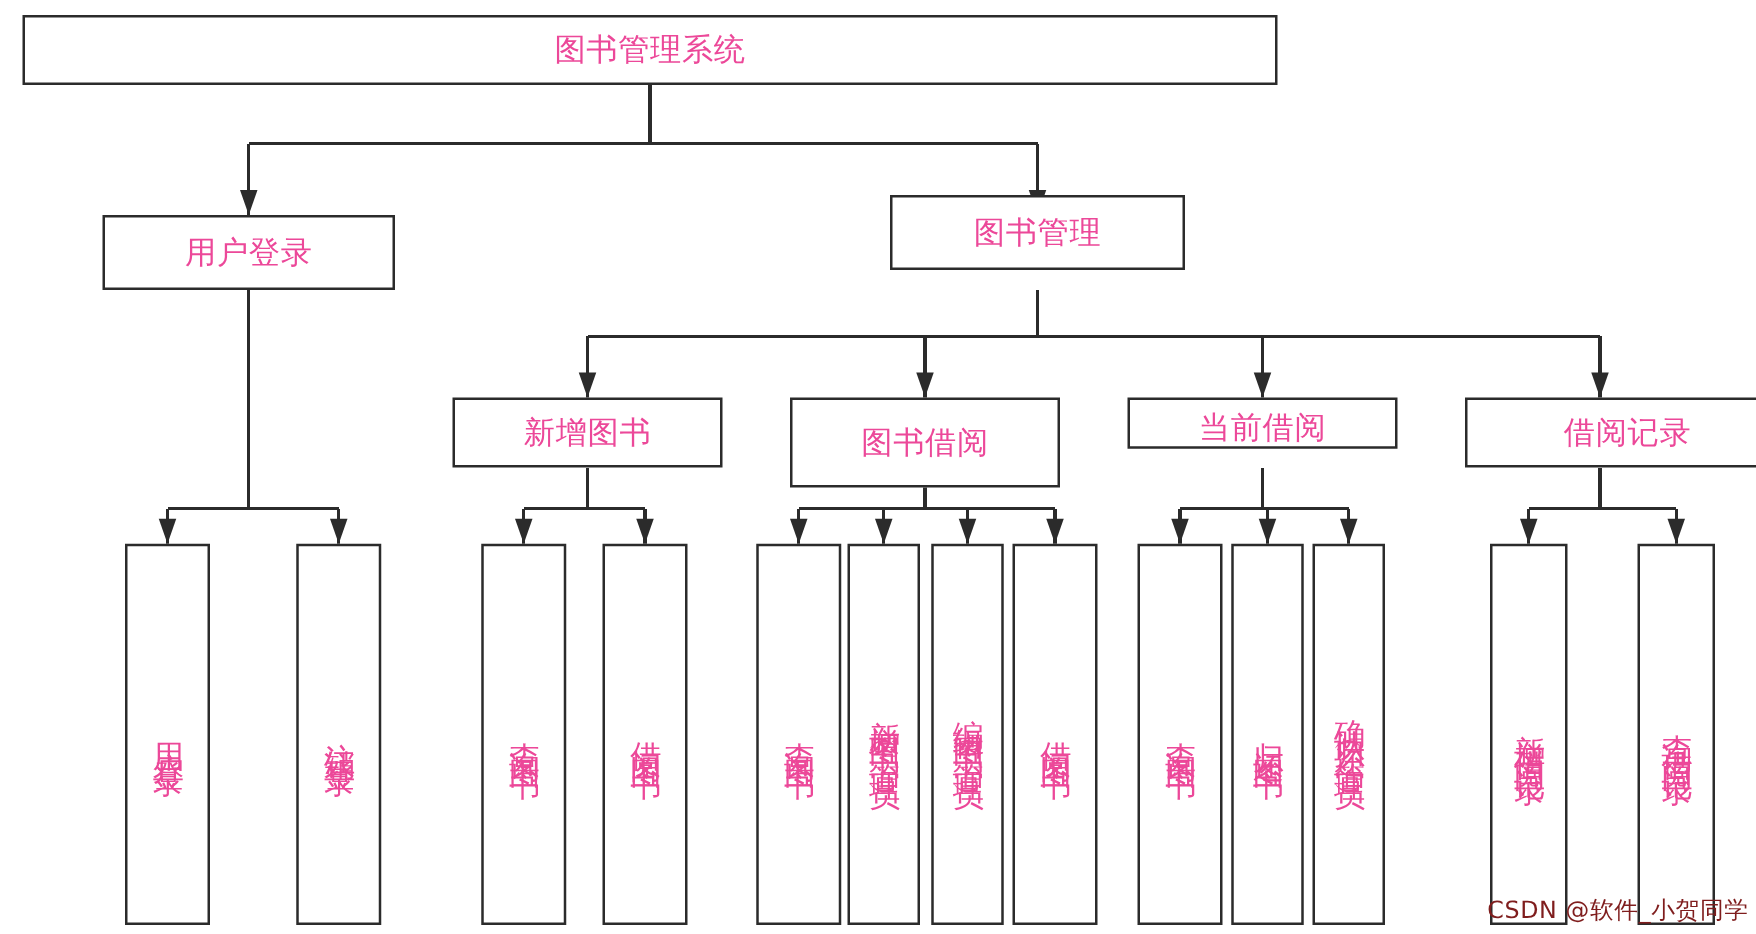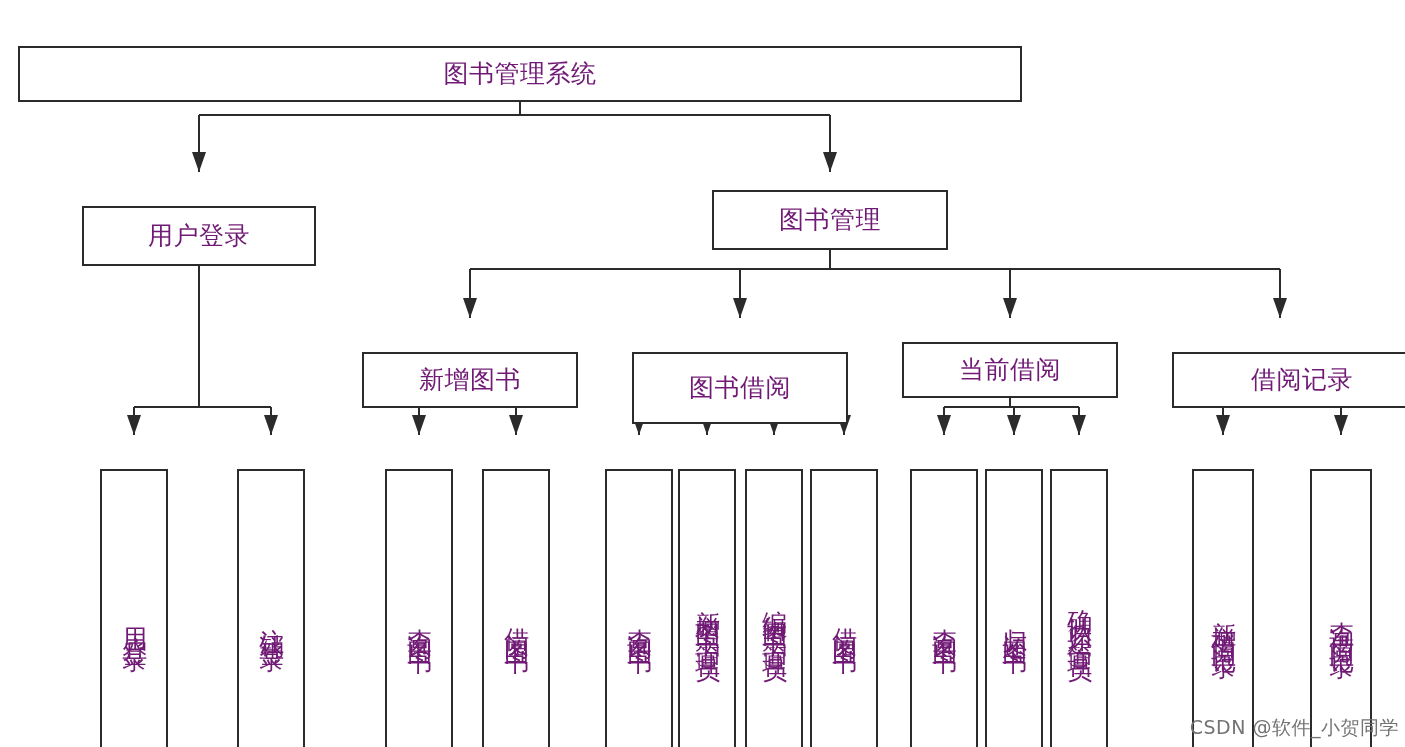--- a/index.html
+++ b/index.html
@@ -14,22 +14,21 @@
   svg.links{position:absolute;left:0;top:0;width:1405px;height:747px;pointer-events:none;}
 
   .node{
     position:absolute;
     box-sizing:border-box;
     background:#ffffff;
     border:2.5px solid #2b2b2b;
     display:flex;
     align-items:center;
     justify-content:center;
-    color:#701a75;
-    margin-top:34px;
+    color:#ec4899;
   }
   .node .lbl{
     display:block;
     text-align:center;
     letter-spacing:.5px;
     line-height:1.15;
   }
   
   .h-node .lbl{
     font-size:25px;
@@ -48,21 +47,21 @@
     letter-spacing:7px;
     line-height:1.05;
     white-space:nowrap;
     max-height:280px;
   }
   .watermark{
     position:absolute;
     right:6px;
     bottom:6px;
     font-size:19px;
-    color:#737373;
+    color:#7f1d1d;
     letter-spacing:.5px;
     white-space:nowrap;
     font-family:"DejaVu Sans","Liberation Sans",sans-serif;
   }
 </style>
 </head>
 <body>
 
 <div id="canvas">
   <svg class="links" id="links-layer" viewBox="0 0 1405 747" xmlns="http://www.w3.org/2000/svg">
@@ -128,21 +127,21 @@
       </div>
       <div class="node h-node" style="left: 712px; top: 156px; width: 236px; height: 60px;">
         <span class="lbl">图书管理</span>
       </div>
       <div class="node h-node" style="left: 362px; top: 318px; width: 216px; height: 56px;">
         <span class="lbl">新增图书</span>
       </div>
       <div class="node h-node" style="left: 632px; top: 318px; width: 216px; height: 72px;">
         <span class="lbl">图书借阅</span>
       </div>
-      <div class="node h-node" style="left: 902px; top: 308px; width: 216px; height: 56px;">
+      <div class="node h-node" style="left: 902px; top: 318px; width: 216px; height: 41px; align-items: flex-end;">
         <span class="lbl">当前借阅</span>
       </div>
       <div class="node h-node" style="left: 1172px; top: 318px; width: 260px; height: 56px;">
         <span class="lbl">借阅记录</span>
       </div>
       <div class="node v-node" style="left: 100px; top: 435px; width: 68px; height: 305px;">
         <span class="lbl">用户登录</span>
       </div>
       <div class="node v-node" style="left: 237px; top: 435px; width: 68px; height: 305px;">
         <span class="lbl">注销登录</span>

